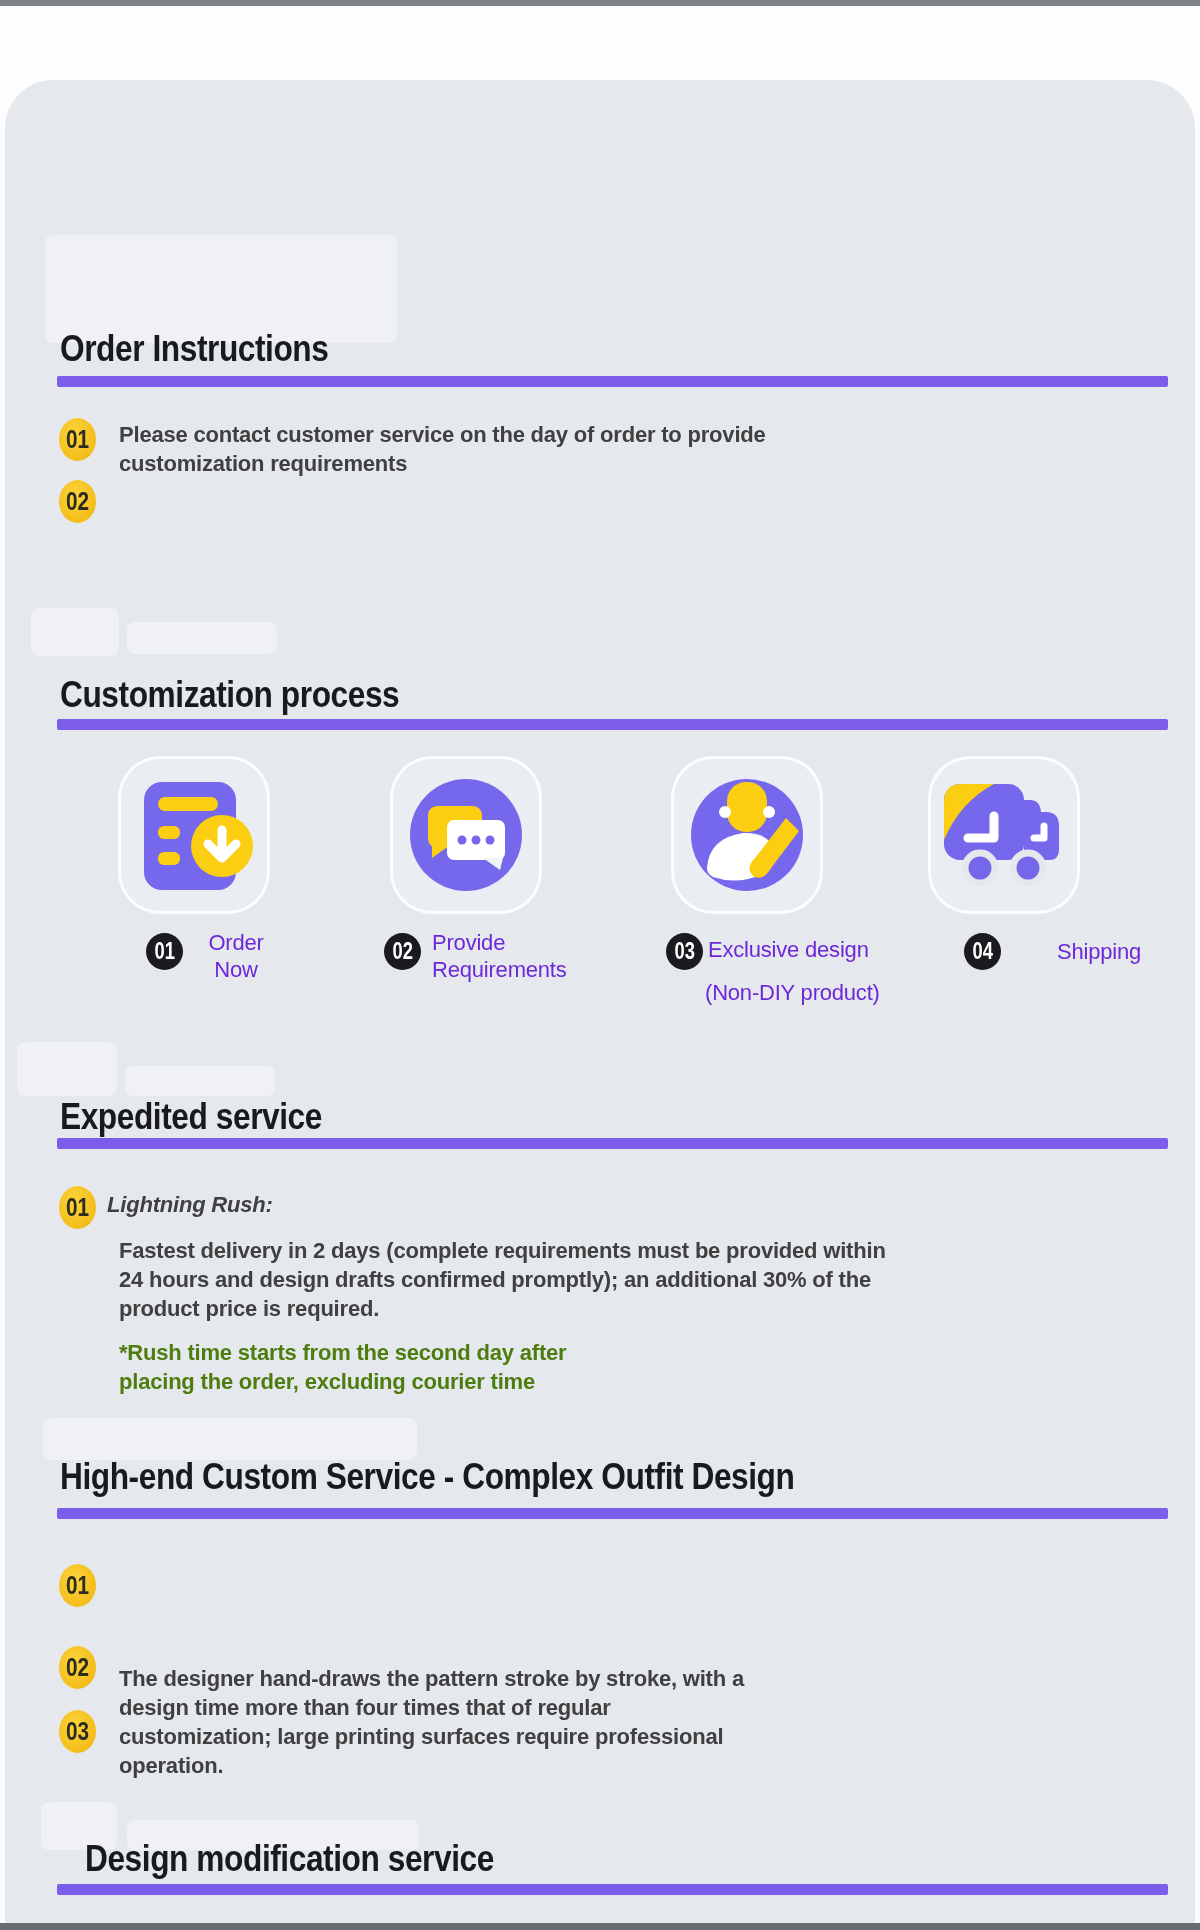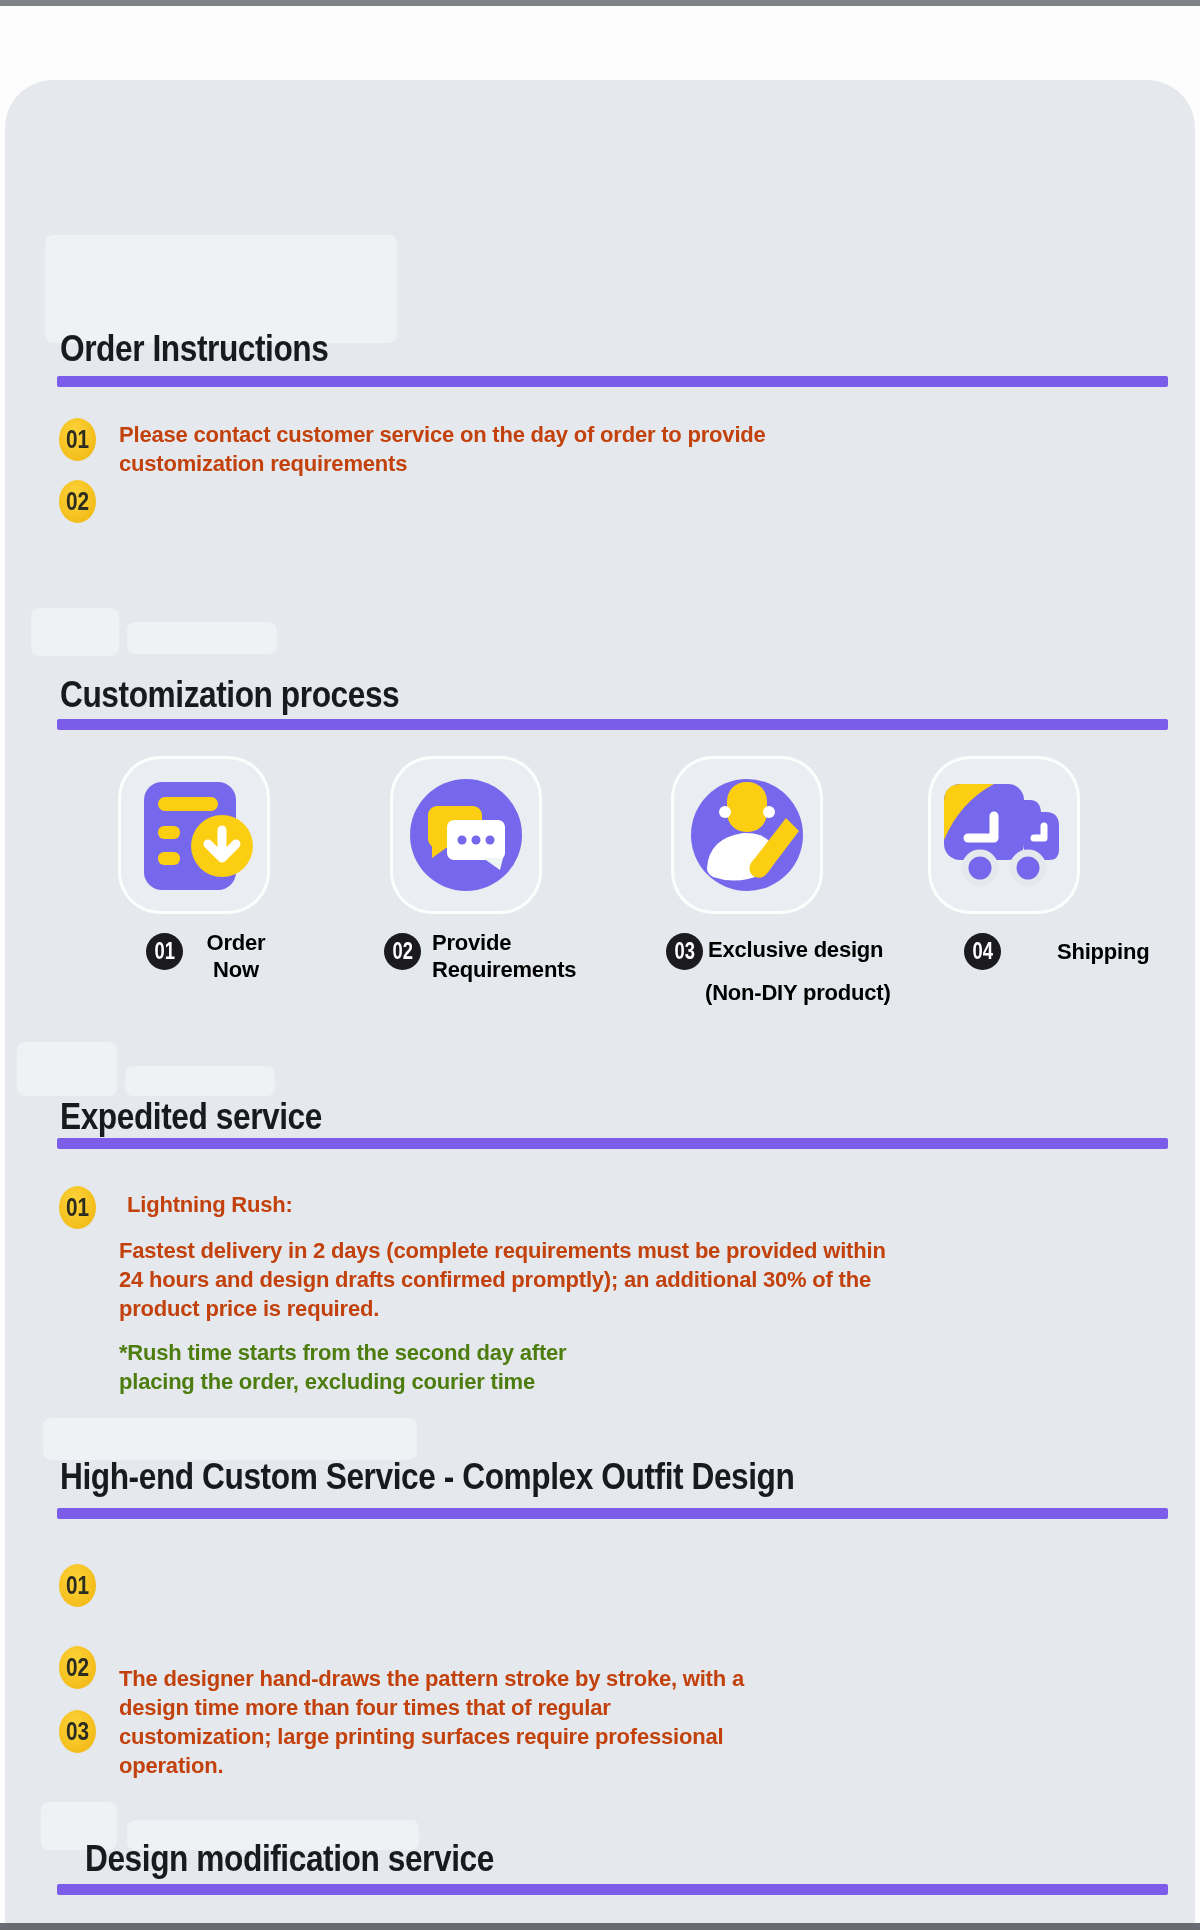--- a/index.html
+++ b/index.html
@@ -30,36 +30,36 @@
   .bar{position:absolute;left:52px;width:1111px;height:11px;background:#7b5de9;border-radius:2px;}
   .b1{top:296px;} .b2{top:639px;} .b3{top:1058px;} .b4{top:1428px;} .b5{top:1804px;}
 
   .num-badge{position:absolute;width:37px;height:43px;border-radius:50%;
              background:radial-gradient(ellipse at 42% 36%,#fdd43b 0%,#f2ba16 80%);
              display:flex;align-items:center;justify-content:center;
              font-size:26px;font-weight:bold;color:#2c2c20;}
   .num-badge span{display:inline-block;transform:scaleX(0.8);}
 
   .body-text{position:absolute;font-size:22px;font-weight:bold;line-height:29px;
-             letter-spacing:-0.2px;white-space:pre-line;color:#c2410c;}
+             letter-spacing:-0.2px;white-space:pre-line;color:#404040;}
   .note-text{color:#4d7c0f;}
 
   .icon-card{position:absolute;top:676px;width:152px;height:158px;border:3px solid rgba(255,255,255,0.9);
              border-radius:42px;background:rgba(243,246,249,0.35);box-sizing:border-box;}
   .ic1{left:113px;} .ic2{left:385px;} .ic3{left:666px;} .ic4{left:923px;}
   .icon-card svg{position:absolute;left:-3px;top:-3px;}
 
   .step-badge{position:absolute;top:853px;width:37px;height:37px;border-radius:50%;background:#1a1a1f;
               display:flex;align-items:center;justify-content:center;color:#ffffff;
               font-size:23px;font-weight:bold;}
   .step-badge span{display:inline-block;transform:scaleX(0.8);}
   .sb1{left:141px;} .sb2{left:379px;} .sb3{left:661px;} .sb4{left:959px;}
 
-  .step-label{position:absolute;font-size:22px;font-weight:bold;line-height:27px;
-              letter-spacing:-0.2px;white-space:pre-line;color:#000000;}
+  .step-label{position:absolute;font-size:22px;font-weight:normal;line-height:27px;
+              letter-spacing:-0.2px;white-space:pre-line;color:#6d28d9;}
   .sl1{left:176px;top:849px;width:110px;text-align:center;}
   .sl2{left:427px;top:849px;}
   .sl3{left:703px;top:856px;}
   .sl3sub{left:700px;top:899px;text-align:center;}
   .sl4{left:1052px;top:858px;}
 </style>
 </head>
 <body>
 
 <div class="page">
@@ -157,21 +157,21 @@
       <span>04</span>
     </div>
     <div class="step-label sl4">Shipping</div>
 
     <div class="heading h3">Expedited service</div>
     <div class="bar b3"></div>
 
     <div class="num-badge" style="left:54px;top:1106px;">
       <span>01</span>
     </div>
-    <div class="body-text" style="left:122px;top:1110px;">Lightning Rush:</div>
+    <div class="body-text" style="left:102px;top:1110px;font-style:italic;">Lightning Rush:</div>
     <div class="body-text" style="left:114px;top:1156px;">Fastest delivery in 2 days (complete requirements must be provided within
 24 hours and design drafts confirmed promptly); an additional 30% of the
 product price is required.</div>
     <div class="body-text note-text" style="left:114px;top:1258px;">*Rush time starts from the second day after
 placing the order, excluding courier time</div>
 
     <div class="heading h4">High-end Custom Service - Complex Outfit Design</div>
     <div class="bar b4"></div>
 
     <div class="num-badge" style="left:54px;top:1484px;">

